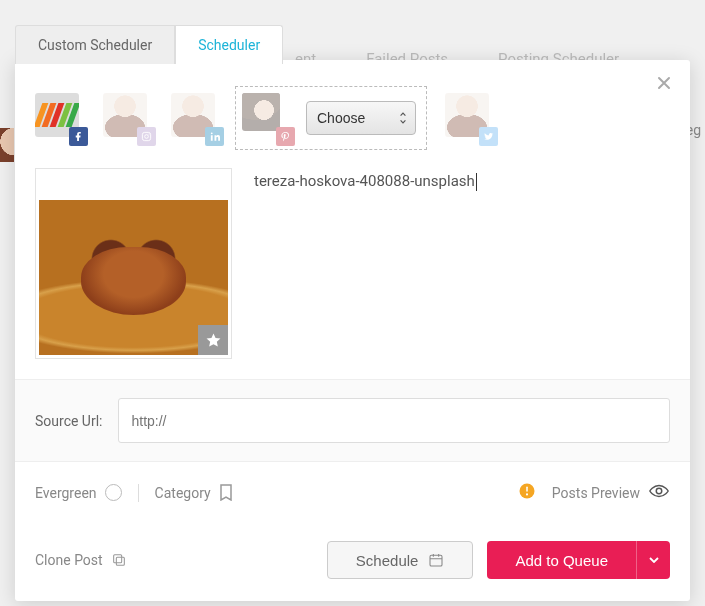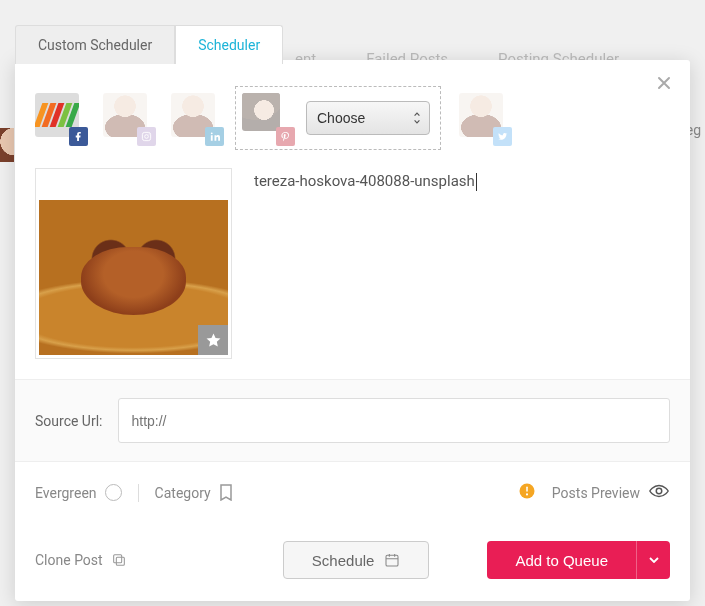--- a/index.html
+++ b/index.html
@@ -128,21 +128,21 @@
   display: flex;
   align-items: center;
   gap: 14px;
   border: 1px dashed #bbb;
   padding: 6px 10px 6px 6px;
   margin-left: -4px;
 }
 .select-board {
   -webkit-appearance: none;
   appearance: none;
-  width: 124px;
+  width: 110px;
   height: 34px;
   padding: 0 10px;
   border: 1px solid #bbb;
   border-radius: 4px;
   background: linear-gradient(#f7f7f7,#e4e4e4);
   font-size: 14px;
   color: #333;
   position: relative;
 }
 .select-wrap { position: relative; }
@@ -309,21 +309,21 @@
   border: none;
   background: #e91e55;
   color: #fff;
 }
 .btn.pri.drop {
   width: 34px;
   padding: 0;
   justify-content: center;
   border-left: 1px solid rgba(255,255,255,0.3);
 }
-.btn-group { display: flex; margin-left: 44px; }
+.btn-group { display: flex; }
 .btn-group .btn:first-child { border-top-right-radius: 0; border-bottom-right-radius: 0; }
 .btn-group .btn:last-child { border-top-left-radius: 0; border-bottom-left-radius: 0; }
 
 .avatar-face {
   width: 100%;
   height: 100%;
   background:
     radial-gradient(circle at 50% 30%, #e8c7b0 28%, transparent 29%),
     radial-gradient(ellipse 90% 60% at 50% 78%, #7a402c 50%, transparent 51%),
     #ece3dc;

